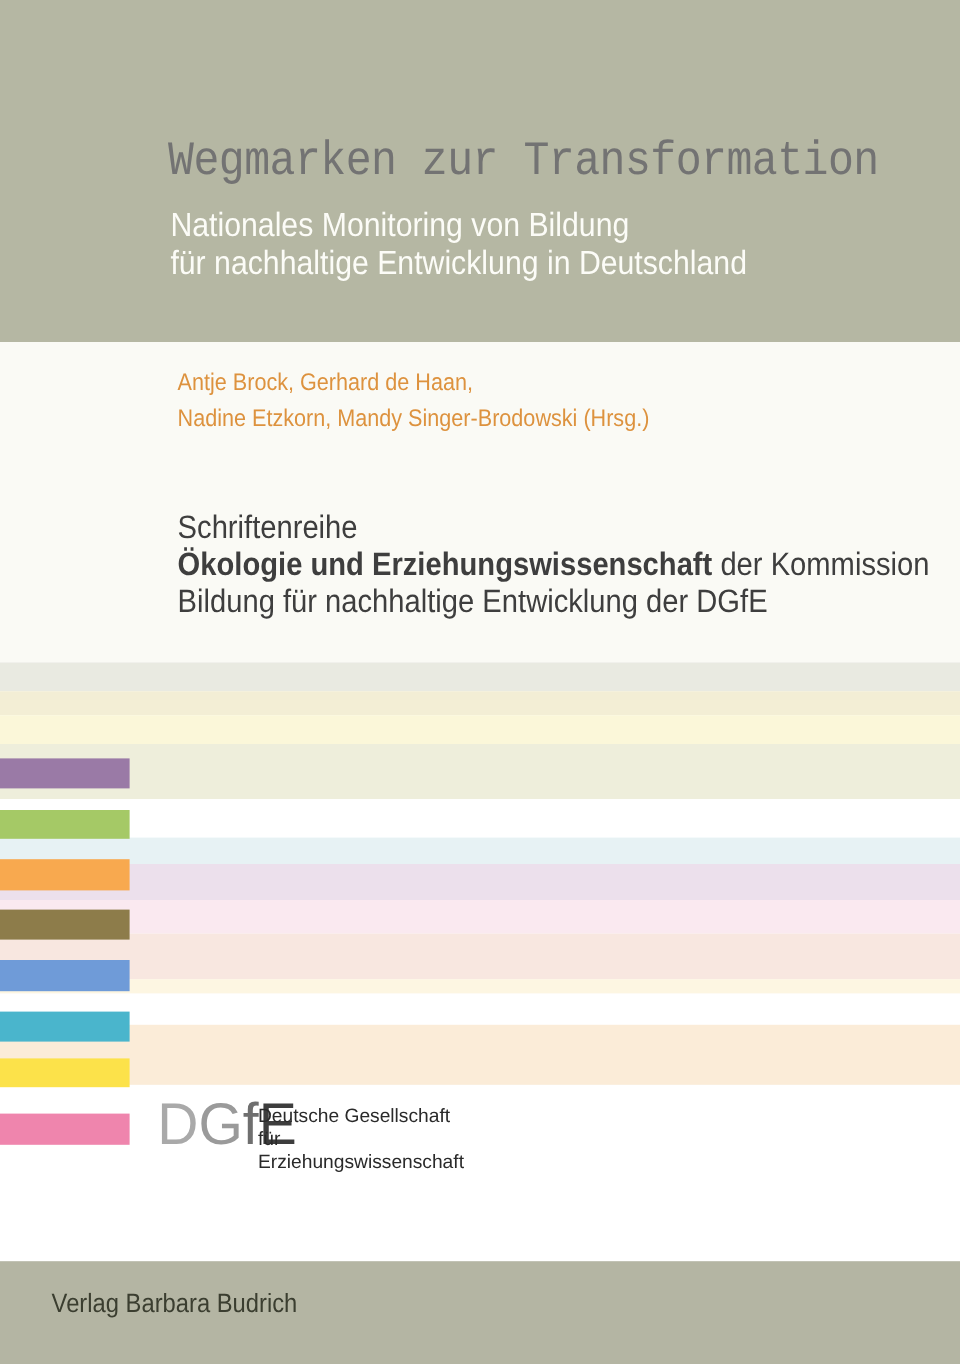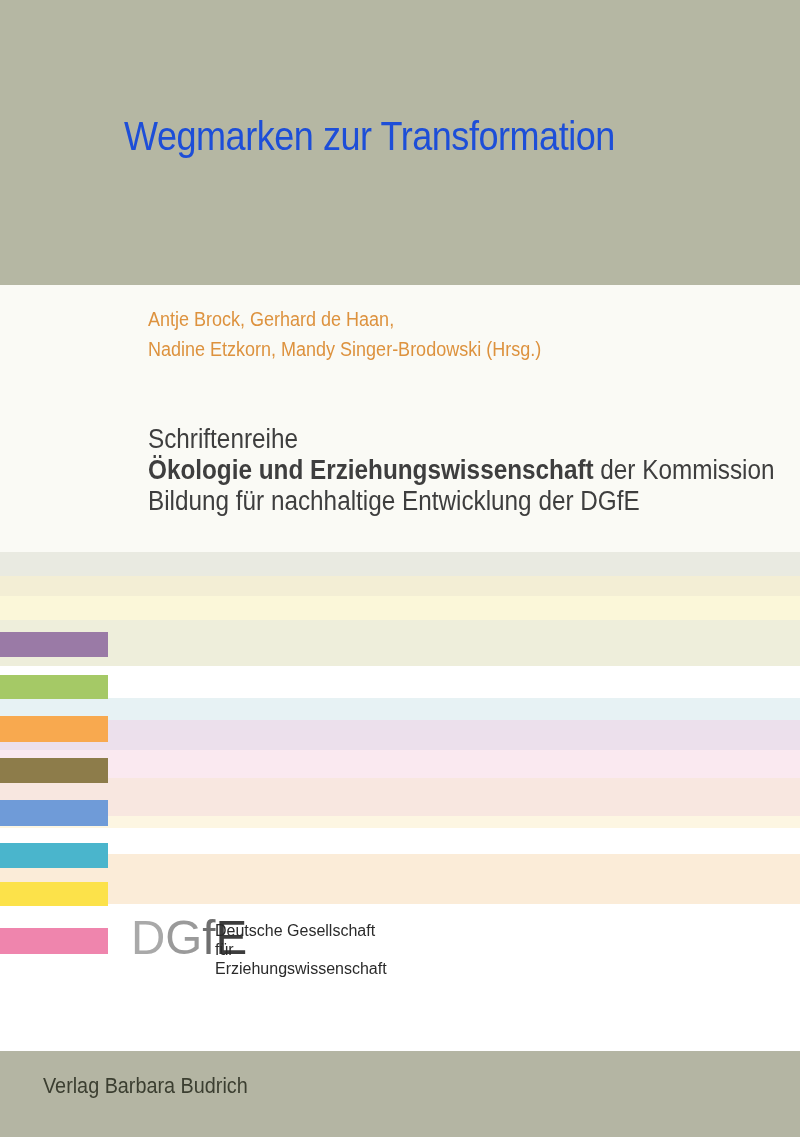--- a/index.html
+++ b/index.html
@@ -10,21 +10,21 @@
     background:#ffffff;
     font-family:"Liberation Sans", sans-serif;
   }
   .band{position:absolute;left:0;width:800px;}
   #band-top{top:0;height:285px;background:#b5b7a3;}
   #band-mid{top:285px;height:267px;background:#fafaf5;}
   #band-bottom{top:1051px;height:86px;background:#b4b5a3;}
 
   .condensed{display:inline-block;transform:scaleX(0.9);transform-origin:0 50%;white-space:nowrap;}
 
-  #title-block{position:absolute;left:124px;top:112px;color:#1d4ed8;}
+  #title-block{position:absolute;left:140px;top:112px;color:#737373;font-family:Liberation Mono, monospace;}
   #cover-title{font-size:40px;font-weight:400;line-height:48px;letter-spacing:-0.5px;}
   #cover-subtitle{position:absolute;left:142px;top:172px;color:#fcfcf7;font-size:28px;line-height:31px;font-weight:400;}
 
   #authors{position:absolute;left:148px;top:304px;color:#dd923e;font-size:20px;line-height:30px;}
   #series{position:absolute;left:148px;top:424px;color:#3e3e3e;font-size:27px;line-height:31px;}
   #series b{font-weight:700;}
 
   .stripe{position:absolute;left:0;width:800px;}
   .color-block{position:absolute;left:0;width:108px;}
 
@@ -65,20 +65,24 @@
       <div class="color-block" style="top: 800px; height: 26px; background: rgb(111, 155, 216);"></div>
       <div class="color-block" style="top: 843px; height: 25px; background: rgb(74, 181, 204);"></div>
       <div class="color-block" style="top: 882px; height: 24px; background: rgb(252, 226, 74);"></div>
       <div class="color-block" style="top: 928px; height: 26px; background: rgb(239, 133, 173);"></div>
     </div>
 
   <div id="title-block">
     <span class="condensed" id="cover-title">Wegmarken zur Transformation</span>
   </div>
 
+  <div id="cover-subtitle">
+    <span class="condensed">Nationales Monitoring von Bildung</span><br>
+    <span class="condensed">für nachhaltige Entwicklung in Deutschland</span>
+  </div>
 
   <div id="authors">
     <span class="condensed">Antje Brock, Gerhard de Haan,</span><br>
     <span class="condensed">Nadine Etzkorn, Mandy Singer-Brodowski (Hrsg.)</span>
   </div>
 
   <div id="series">
     <span class="condensed">Schriftenreihe</span><br>
     <span class="condensed"><b>Ökologie und Erziehungswissenschaft</b><span> der Kommission</span></span><br>
     <span class="condensed">Bildung für nachhaltige Entwicklung der DGfE</span>

